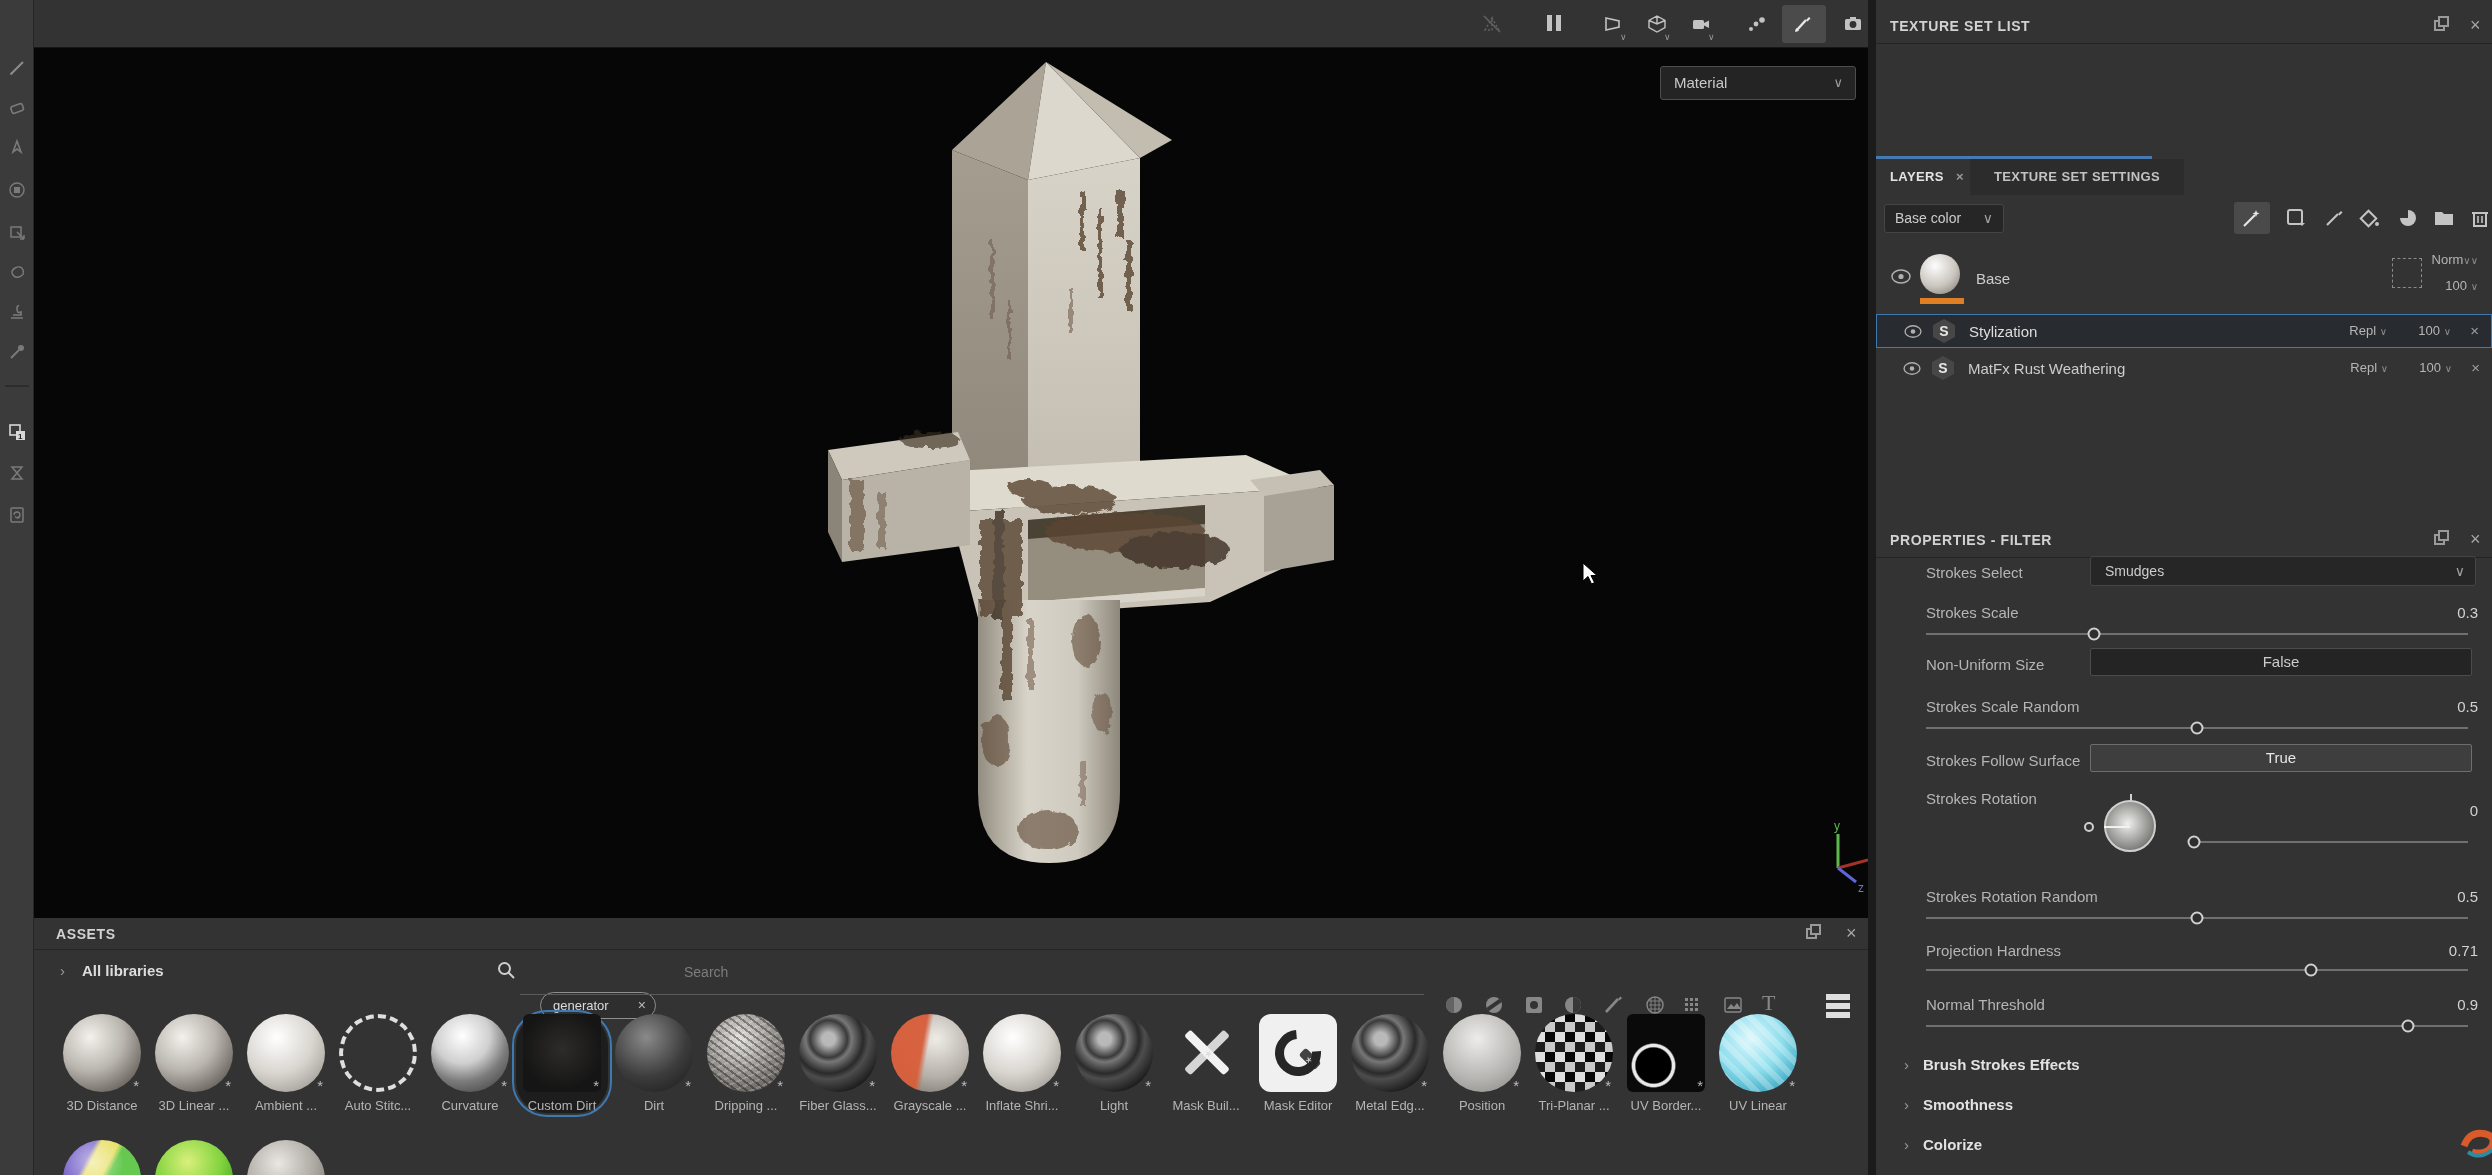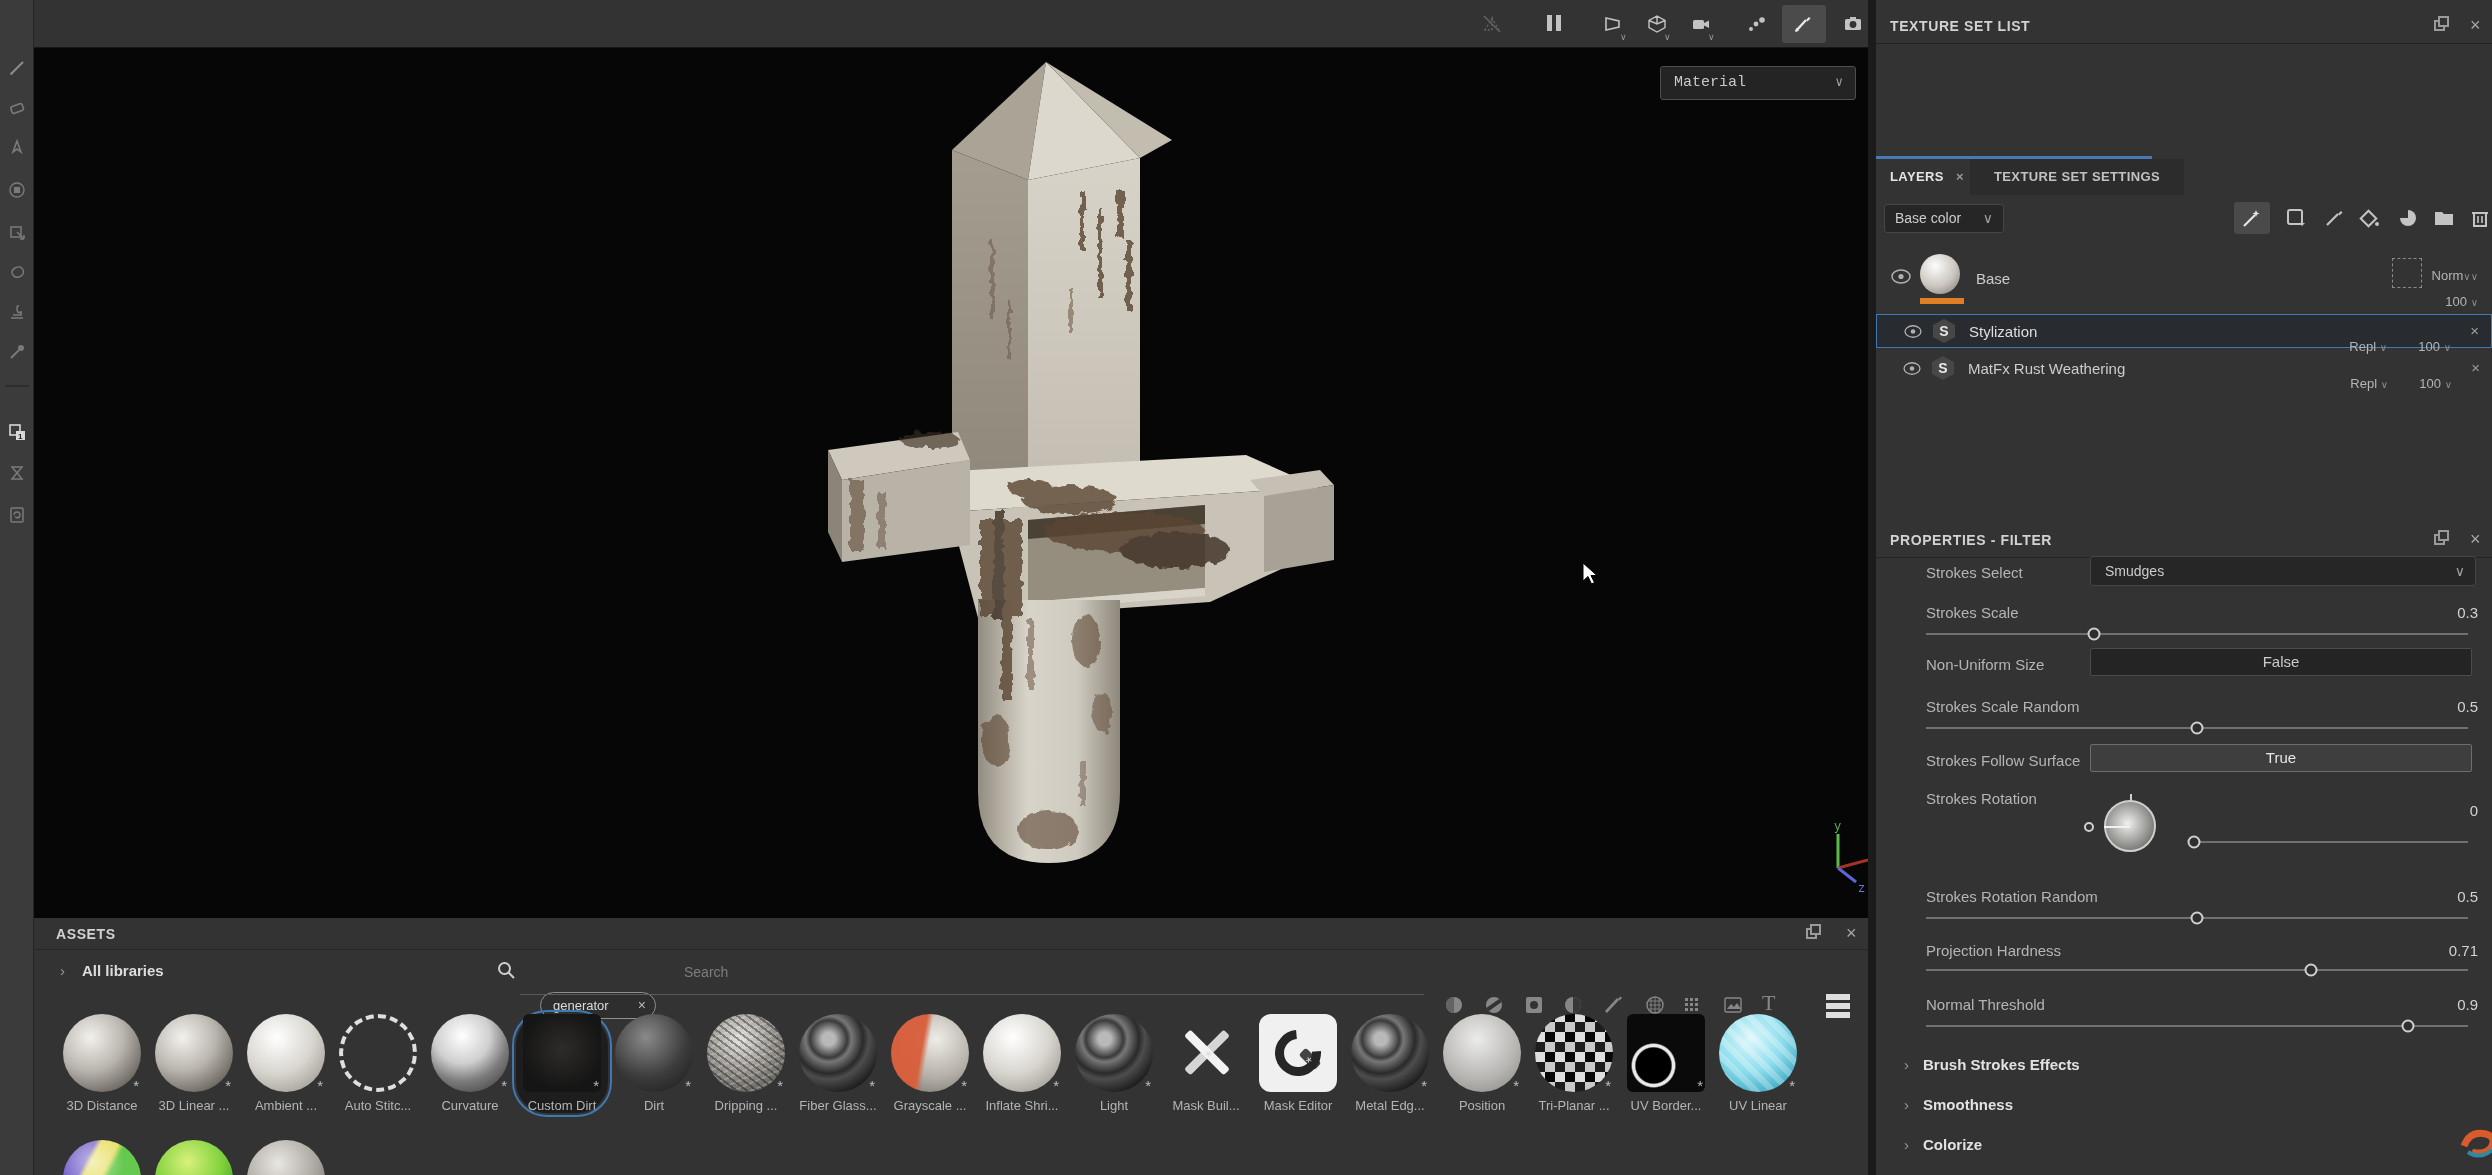--- a/index.html
+++ b/index.html
@@ -13,21 +13,21 @@
   .lt-sep { position:absolute; left:5px; width:24px; height:2px; background:#2d2d2d; }
 
   
   #top-bar { left:34px; top:0; width:1834px; height:48px; background:#333333; border-bottom:1px solid #171717; }
   .tbi { position:absolute; top:13px; width:22px; height:22px; }
   .tb-caret { position:absolute; top:32px; font-size:9px; color:#9a9a9a; }
   #brush-active-bg { position:absolute; left:1748px; top:5px; width:44px; height:38px; background:#4b4b4b; border-radius:3px; }
   .pausebar { position:absolute; top:2px; width:5px; height:16px; background:#c2c2c2; }
 
   
-  #viewport { left:34px; top:48px; width:1834px; height:1052px; background:#060606; overflow:hidden;font-family:Liberation Mono, monospace; }
+  #viewport { left:34px; top:48px; width:1834px; height:1052px; background:#060606; overflow:hidden; }
   #shading-dropdown { position:absolute; left:1626px; top:18px; width:196px; height:34px; background:#242424;
      border:1px solid #4e4e4e; border-radius:3px; font-size:15px; color:#c9c9c9; line-height:32px; padding-left:13px; }
   #shading-dropdown .caret { position:absolute; right:12px; top:0; color:#9f9f9f; font-size:13px; }
 
   
   .panel-hdr-title { font-size:14px; font-weight:bold; letter-spacing:.6px; color:#d2d2d2; }
   .winbtn-max { position:absolute; width:11px; height:11px; border:2px solid #9a9a9a; }
   .winbtn-max:after { content:''; position:absolute; right:-6px; top:-6px; width:7px; height:7px; border:2px solid #9a9a9a; background:inherit; }
   .winbtn-close { position:absolute; font-size:18px; color:#a8a8a8; line-height:14px; }
   .ghost { opacity:.45; }
@@ -109,21 +109,21 @@
   .propbtn.on { background:#3e3e3e; border-color:#6d6d6d; color:#e6e6e6; }
   .dropdown { position:absolute; background:#262626; border:1px solid #454545; border-radius:3px; font-size:14px; color:#cccccc; }
   .dropdown .caret { position:absolute; right:10px; color:#9f9f9f; }
   .sec-row { position:absolute; left:28px; font-size:15px; font-weight:bold; color:#e2e2e2; }
   .sec-row .chev { color:#9a9a9a; font-weight:normal; margin-right:14px; }
 
   
   #tab-underline { position:absolute; left:0; top:156px; width:276px; height:3px; background:#4779b3; }
   .tab { position:absolute; top:159px; height:36px; font-size:13px; font-weight:bold; letter-spacing:.4px; line-height:36px; }
   .layer-row { position:absolute; left:0; width:616px; }
-  .blend-txt { font-size:13px; color:#b5b5b5;margin-top:16px; }
+  .blend-txt { font-size:13px; color:#b5b5b5; }
   .hexS { display:inline-block; width:22px; height:24px; background:#474747; color:#e8e8e8; font-weight:bold; font-size:14px;
      text-align:center; line-height:24px; clip-path:polygon(50% 0,100% 25%,100% 75%,50% 100%,0 75%,0 25%); }
   .dashedbox { position:absolute; width:30px; height:30px; border:1px dashed #8a8a8a; }
 
   .dial { position:absolute; left:228px; top:800px; width:52px; height:52px; border-radius:50%; border:2px solid #cfcfcf;
      background:radial-gradient(circle at 45% 45%, #f0f0ee, #8f8f8c 60%, #4a4a48); }
   .dial:before { content:''; position:absolute; left:-2px; top:24px; width:26px; height:2px; background:#f2f2f2; }
   .dial:after { content:''; position:absolute; left:24px; top:-8px; width:2px; height:8px; background:#cfcfcf; }
   .dial-ring { position:absolute; left:208px; top:822px; width:10px; height:10px; border:2px solid #cfcfcf; border-radius:50%; background:#333; }
 

